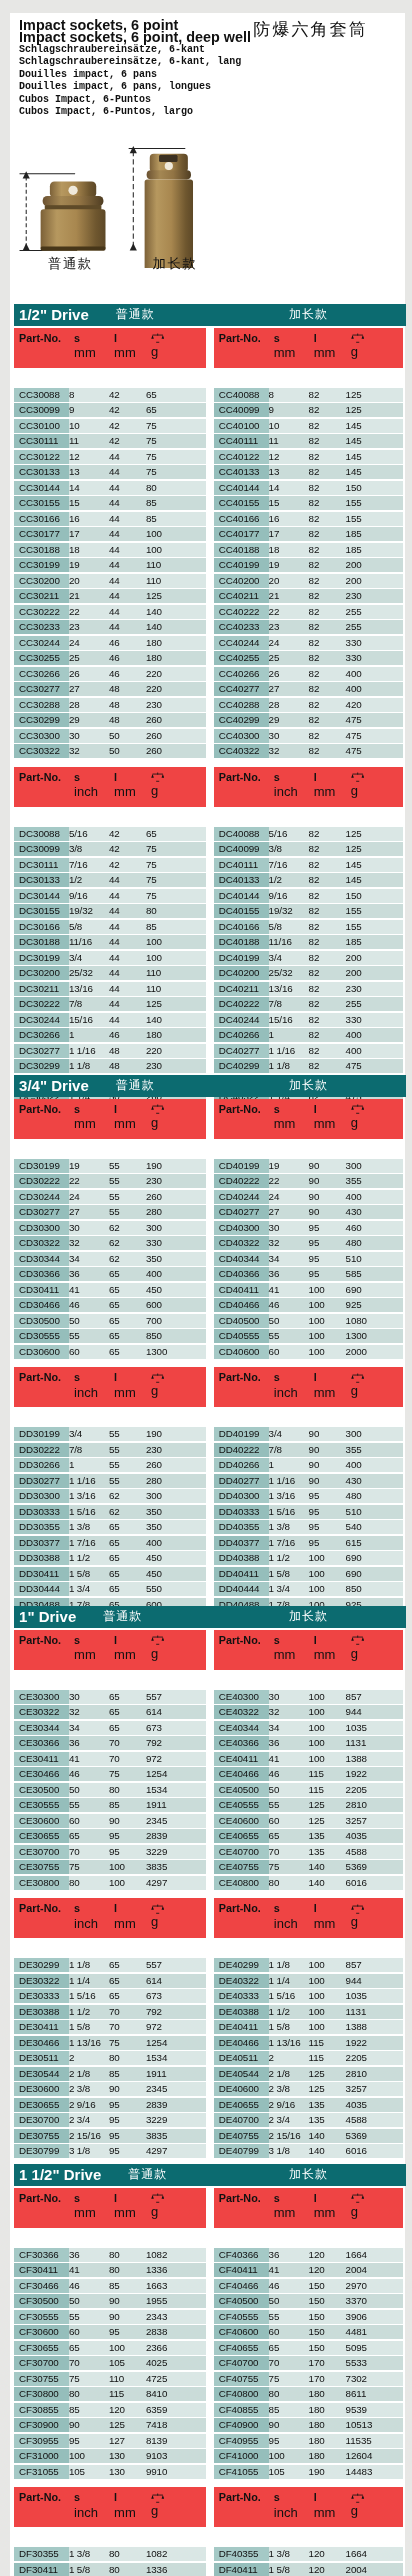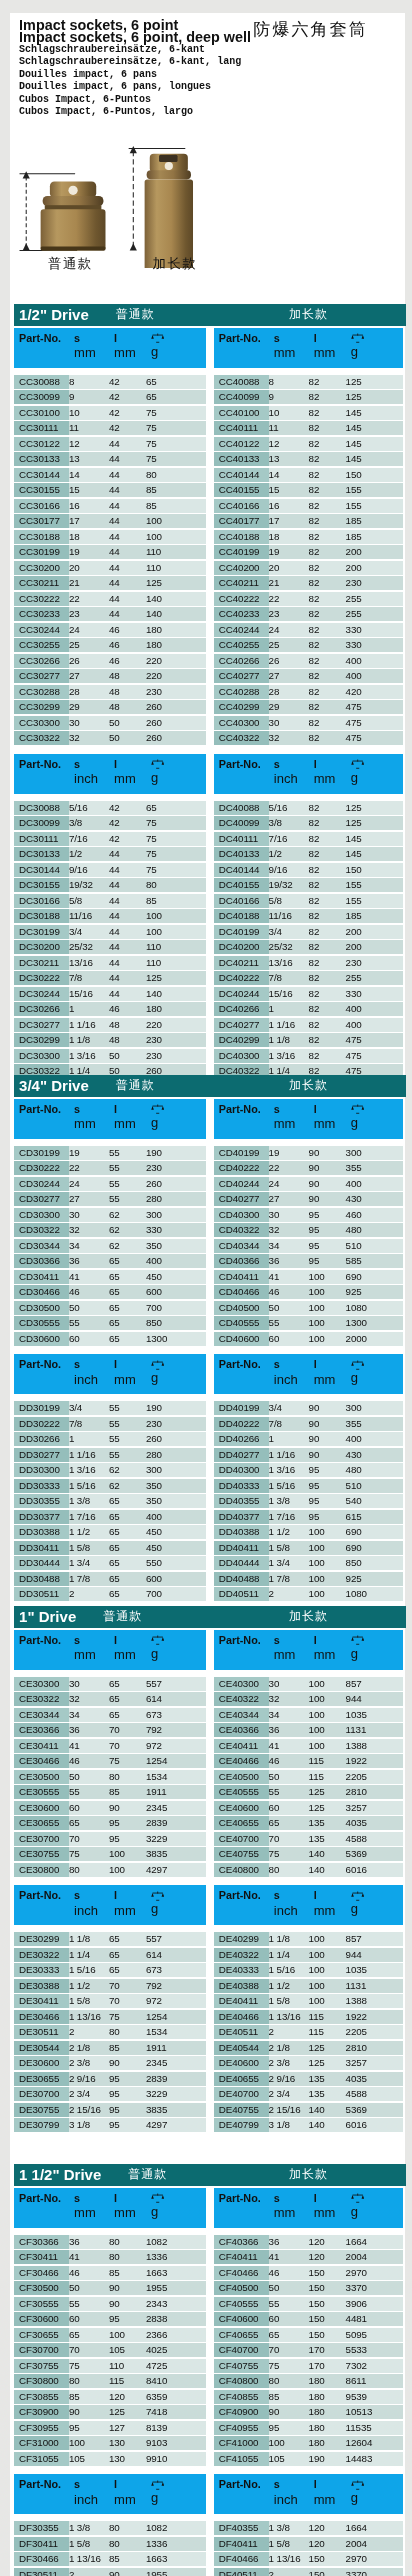--- a/index.html
+++ b/index.html
@@ -17,24 +17,24 @@
   .section{position:absolute;left:3.6px;width:392px;}
   .bar{height:21.6px;background:#0c6b70;display:flex;align-items:center;}
   .bar .drive{color:#fff;font-weight:bold;font-size:15px;padding-left:5.2px;white-space:nowrap;}
   .bar .cn{color:#fff;font-size:12px;letter-spacing:1px;white-space:nowrap;}
   .bar .cn.reg{margin-left:27px;}
   .bar .cn.deep{margin-left:auto;margin-right:78px;}
   .tables{display:flex;margin-top:2.1px;}
   .tables.blk2{margin-top:7.2px;}
   .tbl{width:192px;}
   .tbl.right{width:189px;margin-left:7.7px;}
-  .band{height:40px;background:#0ea5e9;display:grid;grid-template-columns:55px 40px 37px auto;box-sizing:border-box;padding:4.1px 0 0 5.2px;}
+  .band{height:40px;background:#ef4444;display:grid;grid-template-columns:55px 40px 37px auto;box-sizing:border-box;padding:4.1px 0 0 5.2px;}
   .band .lbl{font-size:10.8px;font-weight:bold;line-height:13.4px;}
   .band .unit{font-size:13px;line-height:15.5px;}
-  .rows{margin-top:7px;}
+  .rows{margin-top:20px;}
   .row{height:14px;margin-bottom:1.5px;display:grid;grid-template-columns:55px 40px 37px auto;background:#dae7e5;}
   .row.even{background:#cadcd9;}
   .row .cell{font-size:9.8px;line-height:14px;letter-spacing:-0.1px;white-space:nowrap;}
   .row .part{background:#a5c9c6;padding-left:5.2px;}
   .row.even .part{background:#95bebb;}
   .scale-svg{width:13.4px;height:10.3px;display:block;margin-top:1.5px;}
   .dim-line{stroke:#222;stroke-width:2;}
 </style>
 </head>
 <body>

